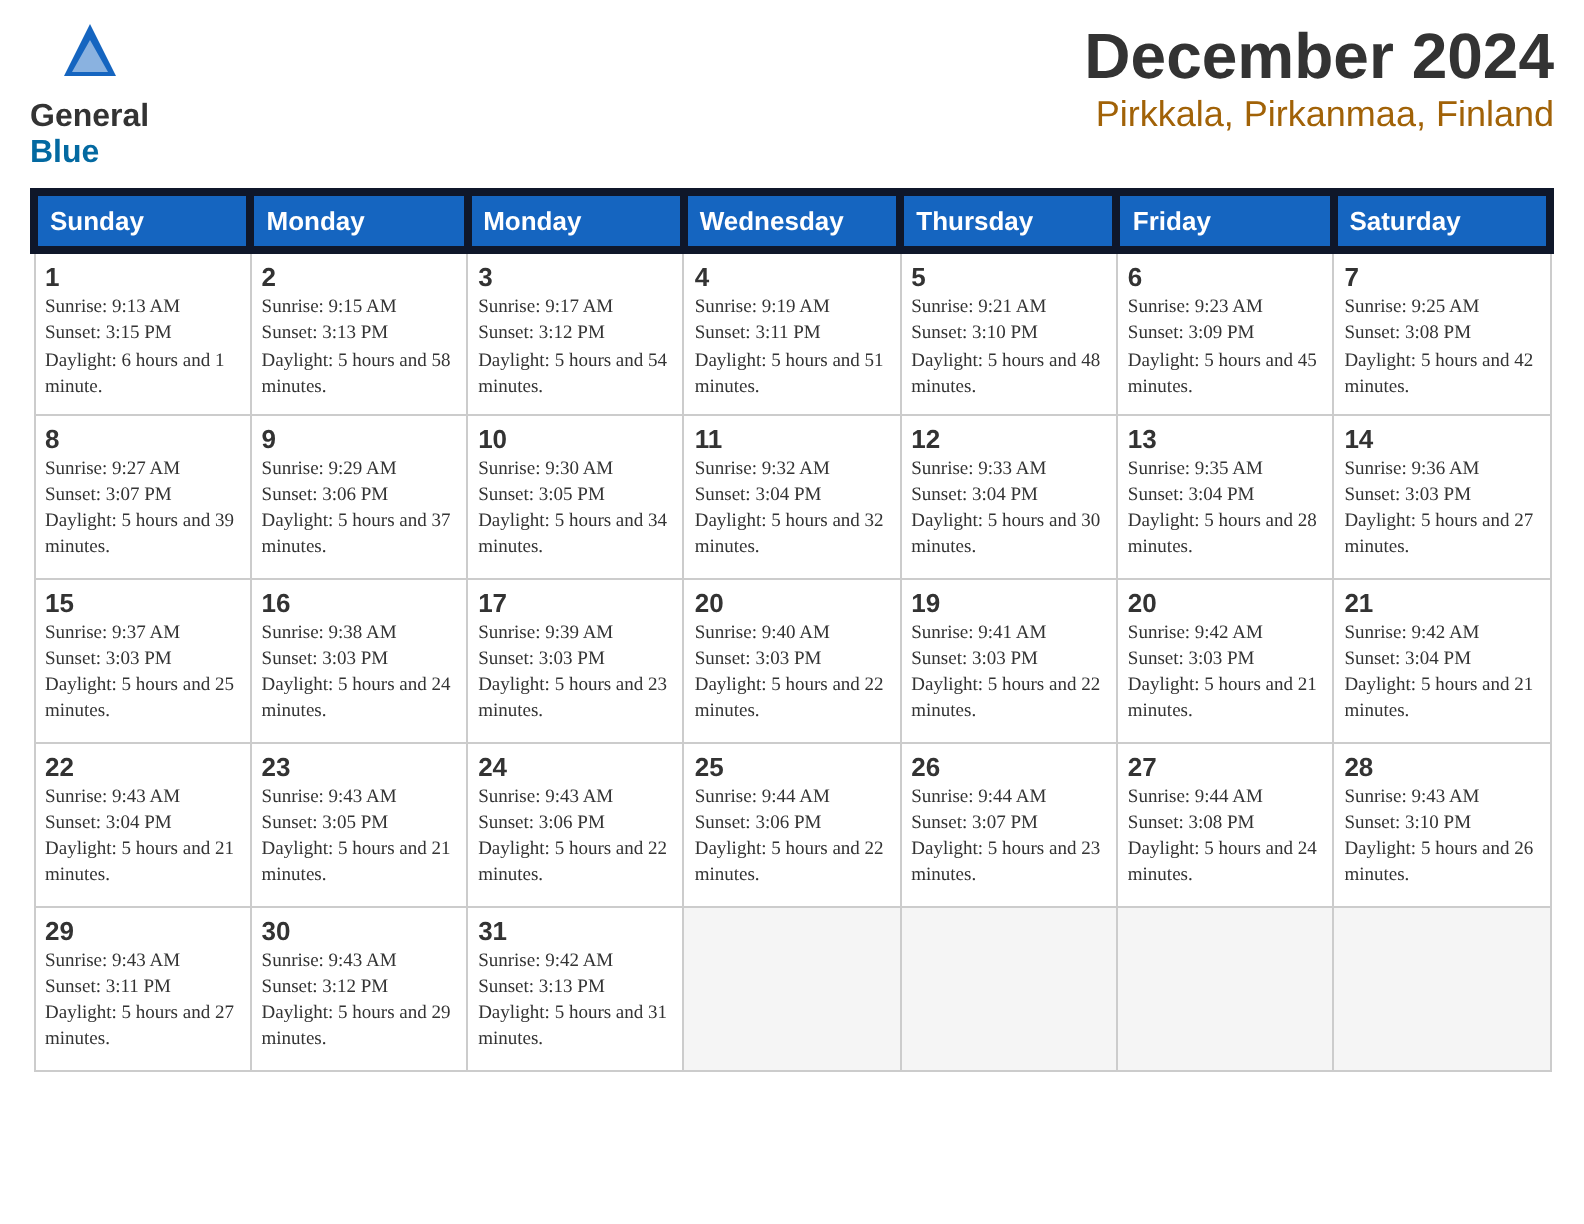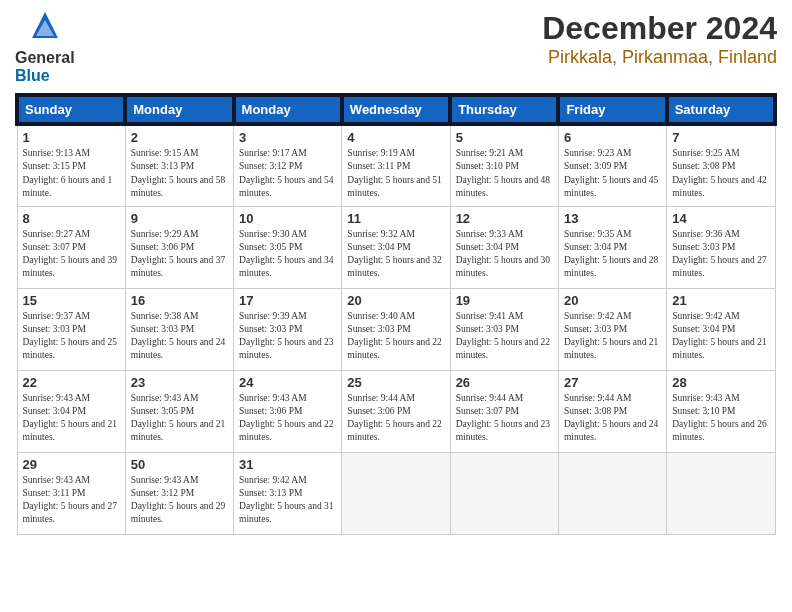--- a/index.html
+++ b/index.html
@@ -236,21 +236,21 @@
         <span class="day-num">28</span>
         <span class="cell-text">Sunrise: 9:43 AM<br>Sunset: 3:10 PM<br>Daylight: 5 hours and 26 minutes.</span>
       </td>
         </tr>
         <tr>
           <td>
         <span class="day-num">29</span>
         <span class="cell-text">Sunrise: 9:43 AM<br>Sunset: 3:11 PM<br>Daylight: 5 hours and 27 minutes.</span>
       </td>
           <td>
-        <span class="day-num">50</span>
+        <span class="day-num">30</span>
         <span class="cell-text">Sunrise: 9:43 AM<br>Sunset: 3:12 PM<br>Daylight: 5 hours and 29 minutes.</span>
       </td>
           <td>
         <span class="day-num">31</span>
         <span class="cell-text">Sunrise: 9:42 AM<br>Sunset: 3:13 PM<br>Daylight: 5 hours and 31 minutes.</span>
       </td>
           <td class="empty"></td>
           <td class="empty"></td>
           <td class="empty"></td>
           <td class="empty"></td>

